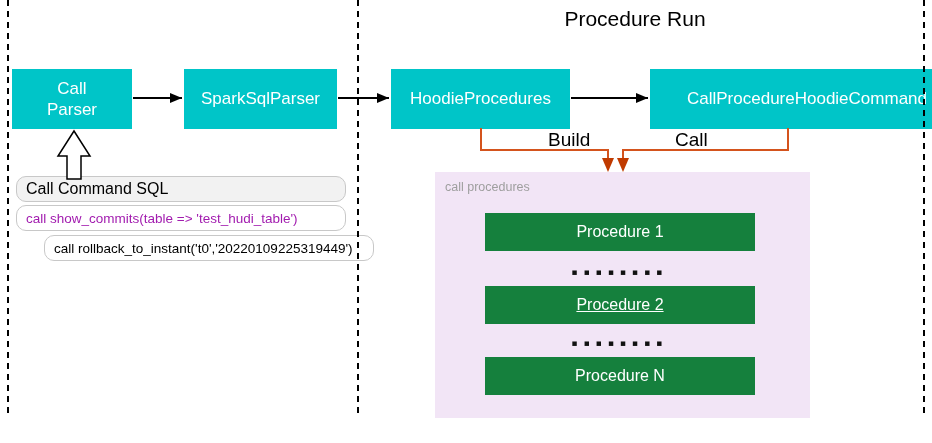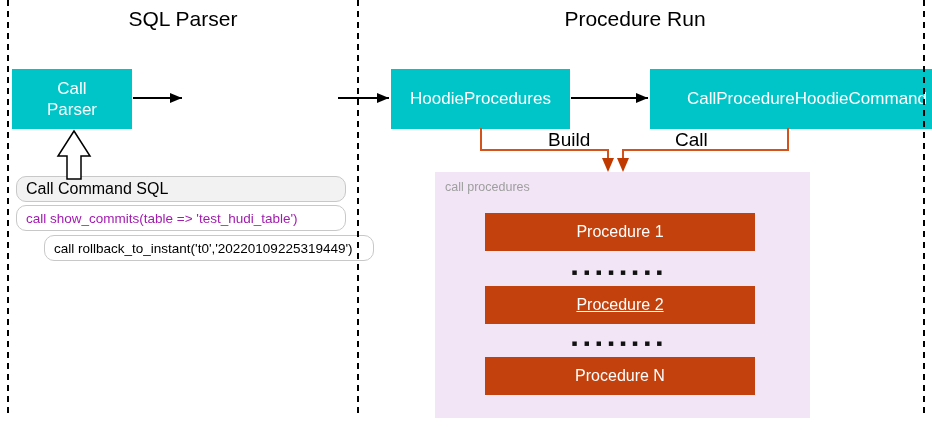--- a/index.html
+++ b/index.html
@@ -20,21 +20,21 @@
     position:absolute;font-size:19px;color:#000;text-align:left;width:80px;
   }
   .procs{
     position:absolute;left:435px;top:172px;width:375px;height:246px;
     background:#F2E5F6;
   }
   .procs .group-label{
     position:absolute;left:10px;top:8px;font-size:12.5px;color:#9E9E9E;
   }
   .proc-box{
-    position:absolute;left:50px;width:270px;height:38px;background:#c2410c;
+    position:absolute;left:50px;width:270px;height:38px;background:#15803d;
     color:#fff;display:flex;align-items:center;justify-content:center;
     font-size:16px;
   }
   .ellipsis-row{
     position:absolute;left:50px;width:270px;height:16px;text-align:center;
     font-family:"DejaVu Sans", sans-serif;font-size:9px;color:#111;
     letter-spacing:6px;line-height:16px;
   }
   .sql-panel-box{
     position:absolute;left:16px;width:330px;height:26px;box-sizing:border-box;
@@ -46,29 +46,29 @@
   .sql-row2{top:235px;font-size:13.5px;color:#000;margin-left:28px;}
   svg.overlay{
     position:absolute;left:0;top:0;z-index:5;pointer-events:none;
   }
 </style>
 </head>
 <body>
 
 <div id="canvas">
 
-  <div class="section-title" style="left:33px;top:7px;width:300px;">SQL Parser</div>
   <div class="section-title" style="left:485px;top:7px;width:300px;">Procedure Run</div>
 
   <div class="node" style="left:12px;top:69px;width:120px;height:60px;">
     <div>
       <span>Call</span><br>
       <span>Parser</span>
     </div>
   </div>
+  <div class="node" style="left:184px;top:69px;width:153px;height:60px;">SparkSqlParser</div>
   <div class="node" style="left:391px;top:69px;width:179px;height:60px;">HoodieProcedures</div>
   <div class="node" style="left:650px;top:69px;width:314px;height:60px;">CallProcedureHoodieCommand</div>
 
   <div class="edge-label" style="left:548px;top:129px;">Build</div>
   <div class="edge-label" style="left:675px;top:129px;">Call</div>
 
   <div class="procs">
     <div class="group-label">call procedures</div>
     <div class="proc-box" style="top:41px;">Procedure 1</div>
     <div class="ellipsis-row" style="top:92px;">▪▪▪▪▪▪▪▪</div>

